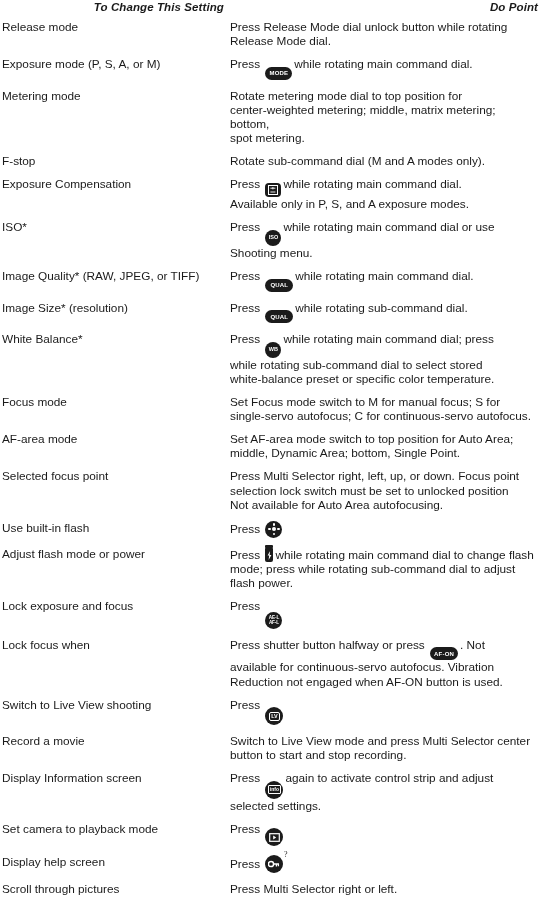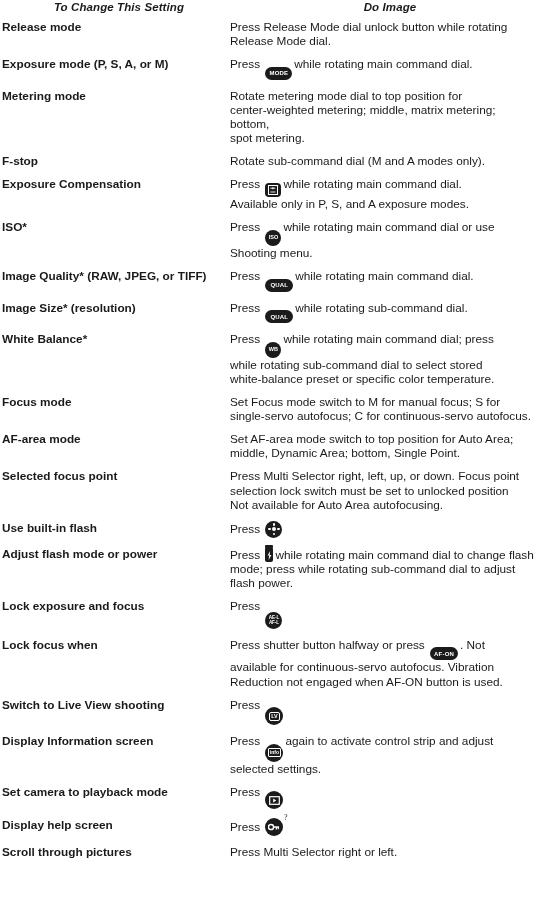--- a/index.html
+++ b/index.html
@@ -24,35 +24,35 @@
   }
   table.ref {
     width: 542px;
     border-collapse: collapse;
     table-layout: fixed;
   }
   table.ref col.c1 { width: 228px; }
   table.ref col.c2 { width: 314px; }
 
   th {
-    text-align: center;
+    text-align: right;
     font-style: italic;
     font-weight: bold;
     font-size: 11.5px;
     padding: 1px 4px 7px 14px;
     vertical-align: top;
     letter-spacing: 0.1px;
   }
   td {
     vertical-align: top;
     font-size: 11.8px;
     line-height: 14.1px;
     padding: 0 4px 9px 2px;
   }
-  td.setting { white-space: normal; font-weight: bold; }
+  td.setting { white-space: normal; }
   td.action  { padding-left: 2px; }
 
   .line { display: block; }
 
   
   .ic {
     display: inline-block;
     vertical-align: -4px;
     position: relative;
     margin: 0 2px;
@@ -168,21 +168,21 @@
 
 <div class="page">
   <table class="ref">
     <colgroup>
         <col class="c1">
         <col class="c2">
       </colgroup>
     <thead>
       <tr>
         <th>To Change This Setting</th>
-        <th>Do Image</th>
+        <th>Do Point</th>
       </tr>
     </thead>
     <tbody id="tbody">
         <tr>
           <td class="setting">Release mode</td>
           <td class="action">
             <span class="line">Press Release Mode dial unlock button while rotating</span>
             <span class="line">Release Mode dial.</span>
           </td>
         </tr>
@@ -306,20 +306,27 @@
         </tr>
         <tr>
           <td class="setting">Switch to Live View shooting</td>
           <td class="action">
             <span class="line"><span>Press</span> <span class="ic"><span class="chip chip-round lg">
                   <span style="display:inline-block;border:1px solid #fff;border-radius:2px;padding:0 1.5px;font-size:5.5px;font-weight:bold;line-height:7px;color:#fff">LV</span>
                 </span></span><span></span></span>
           </td>
         </tr>
         <tr>
+          <td class="setting">Record a movie</td>
+          <td class="action">
+            <span class="line">Switch to Live View mode and press Multi Selector center</span>
+            <span class="line">button to start and stop recording.</span>
+          </td>
+        </tr>
+        <tr>
           <td class="setting">Display Information screen</td>
           <td class="action">
             <span class="line"><span>Press</span> <span class="ic"><span class="chip chip-round lg">
                   <span style="display:inline-block;border:1px solid #fff;border-radius:1px;padding:0 1px;font-size:5px;font-weight:bold;line-height:7px;color:#fff">info</span>
                 </span></span><span>again to activate control strip and adjust</span></span>
             <span class="line">selected settings.</span>
           </td>
         </tr>
         <tr>
           <td class="setting">Set camera to playback mode</td>

